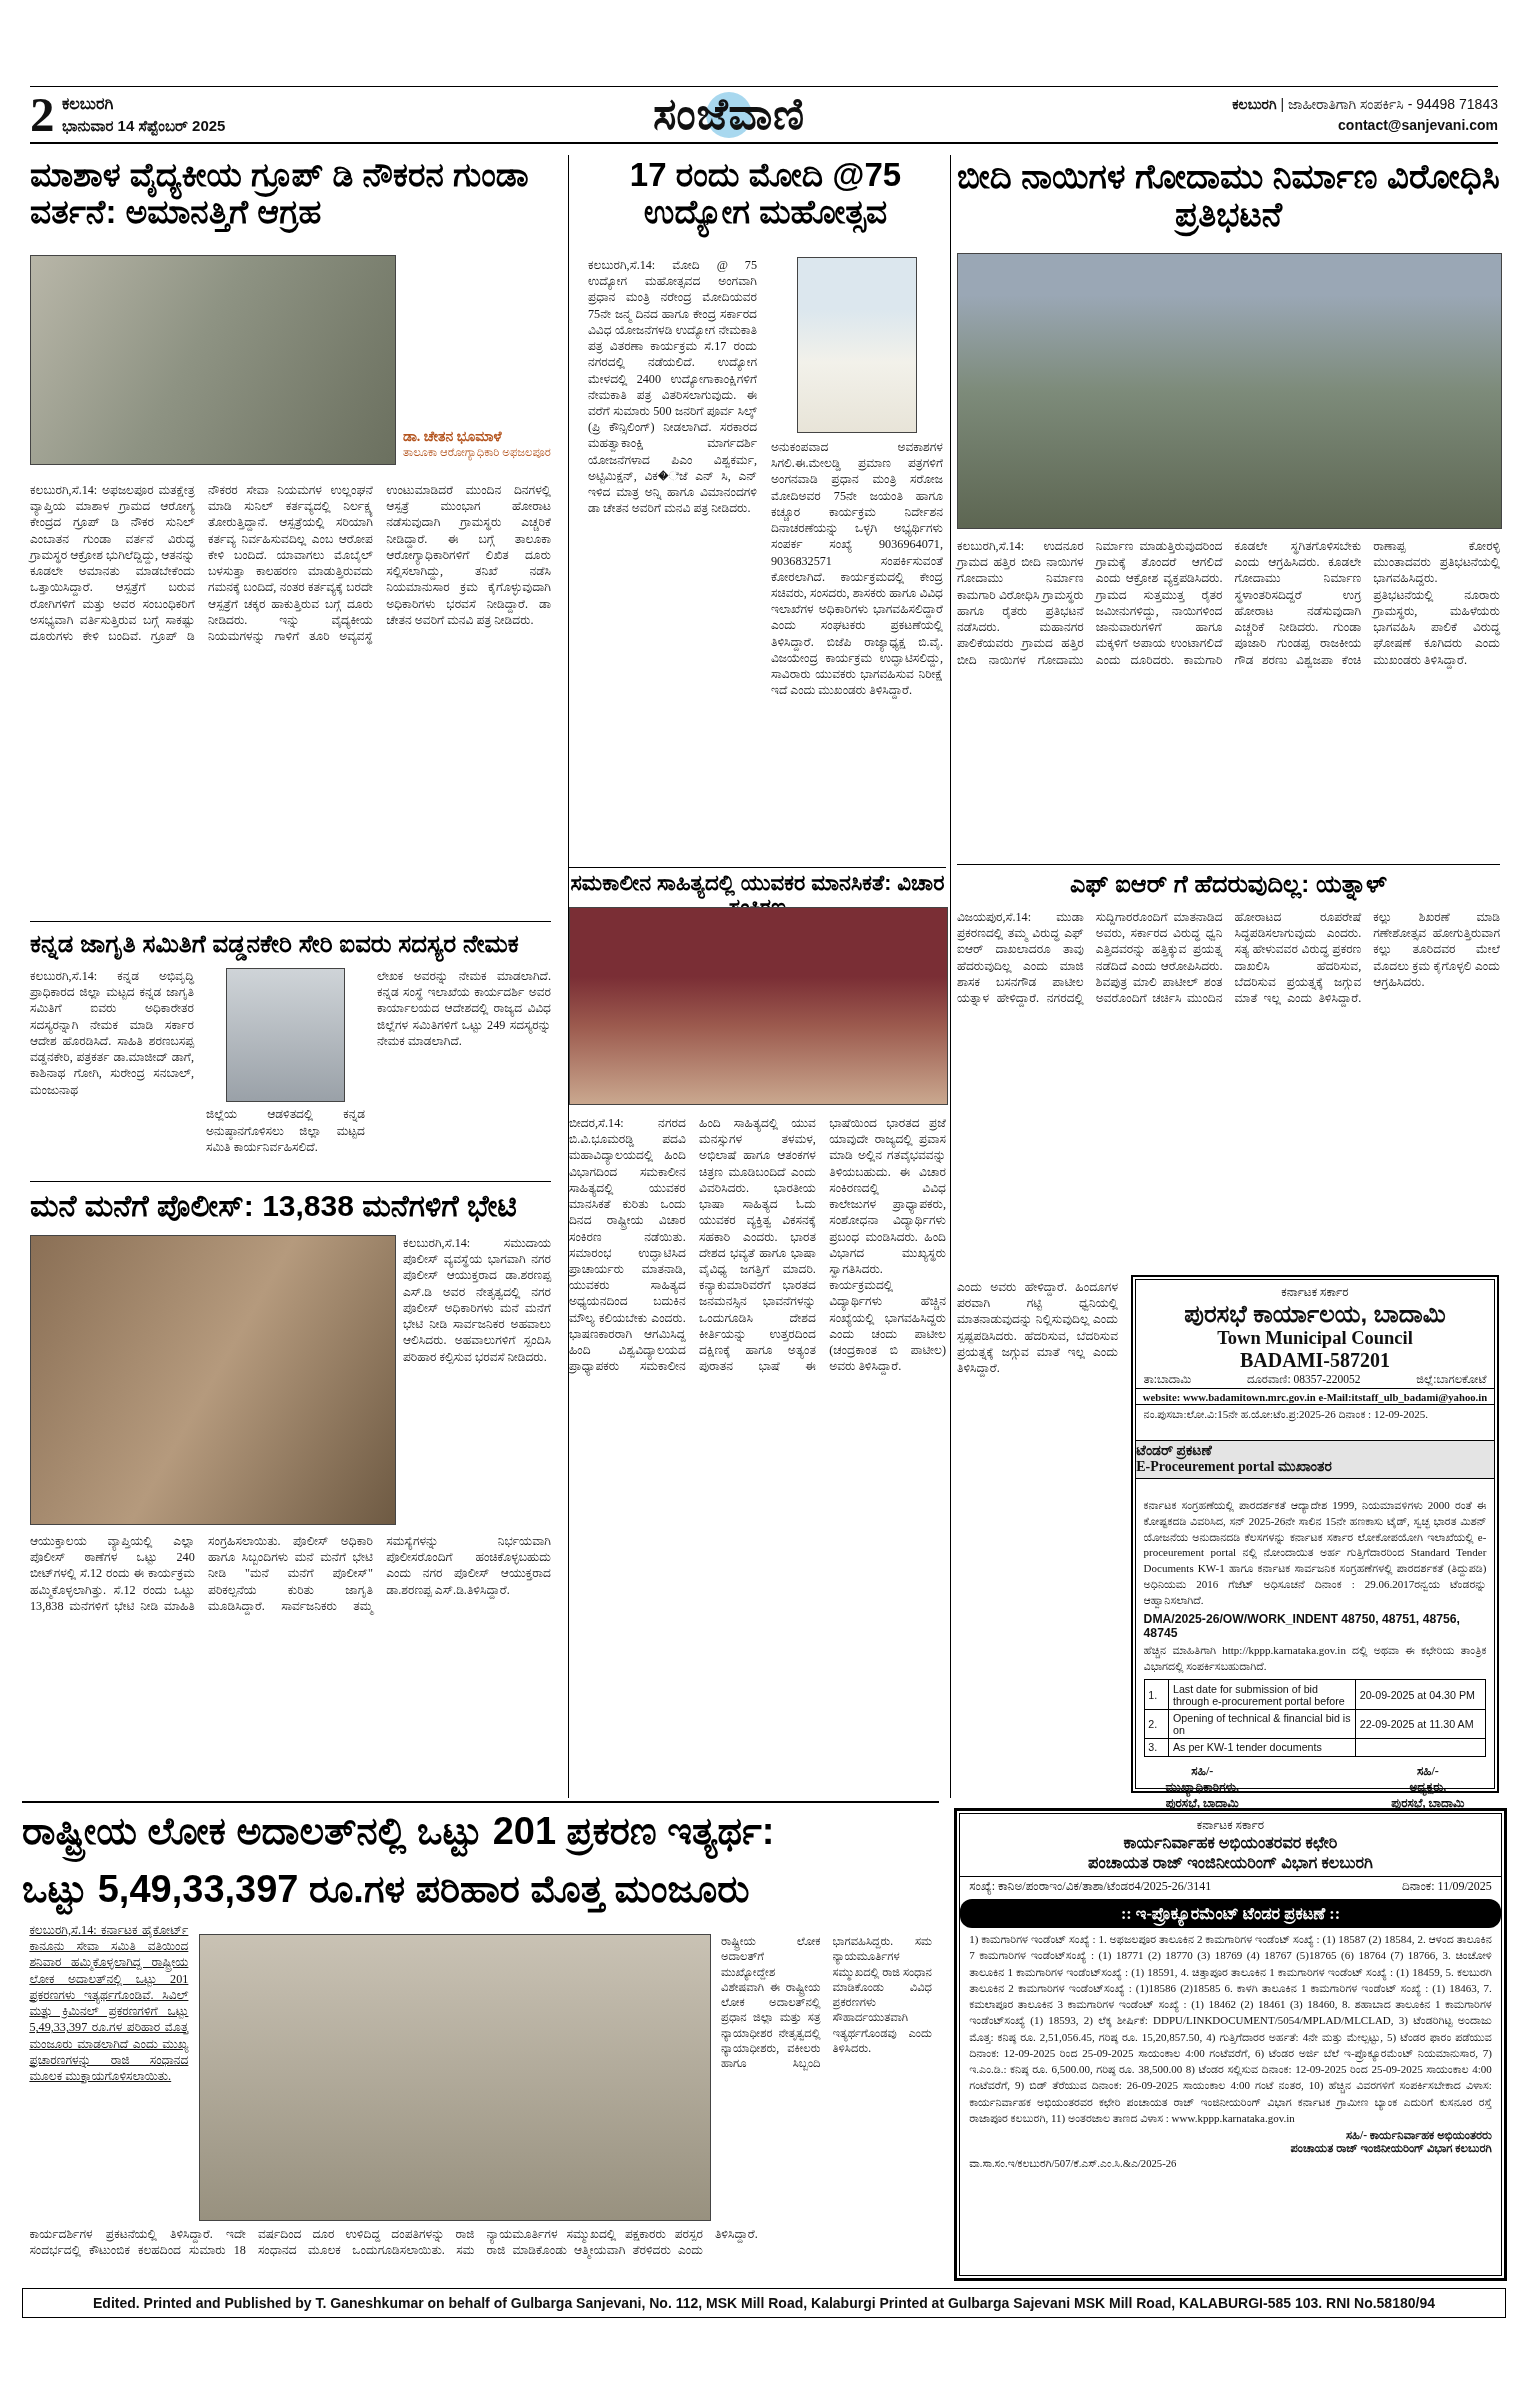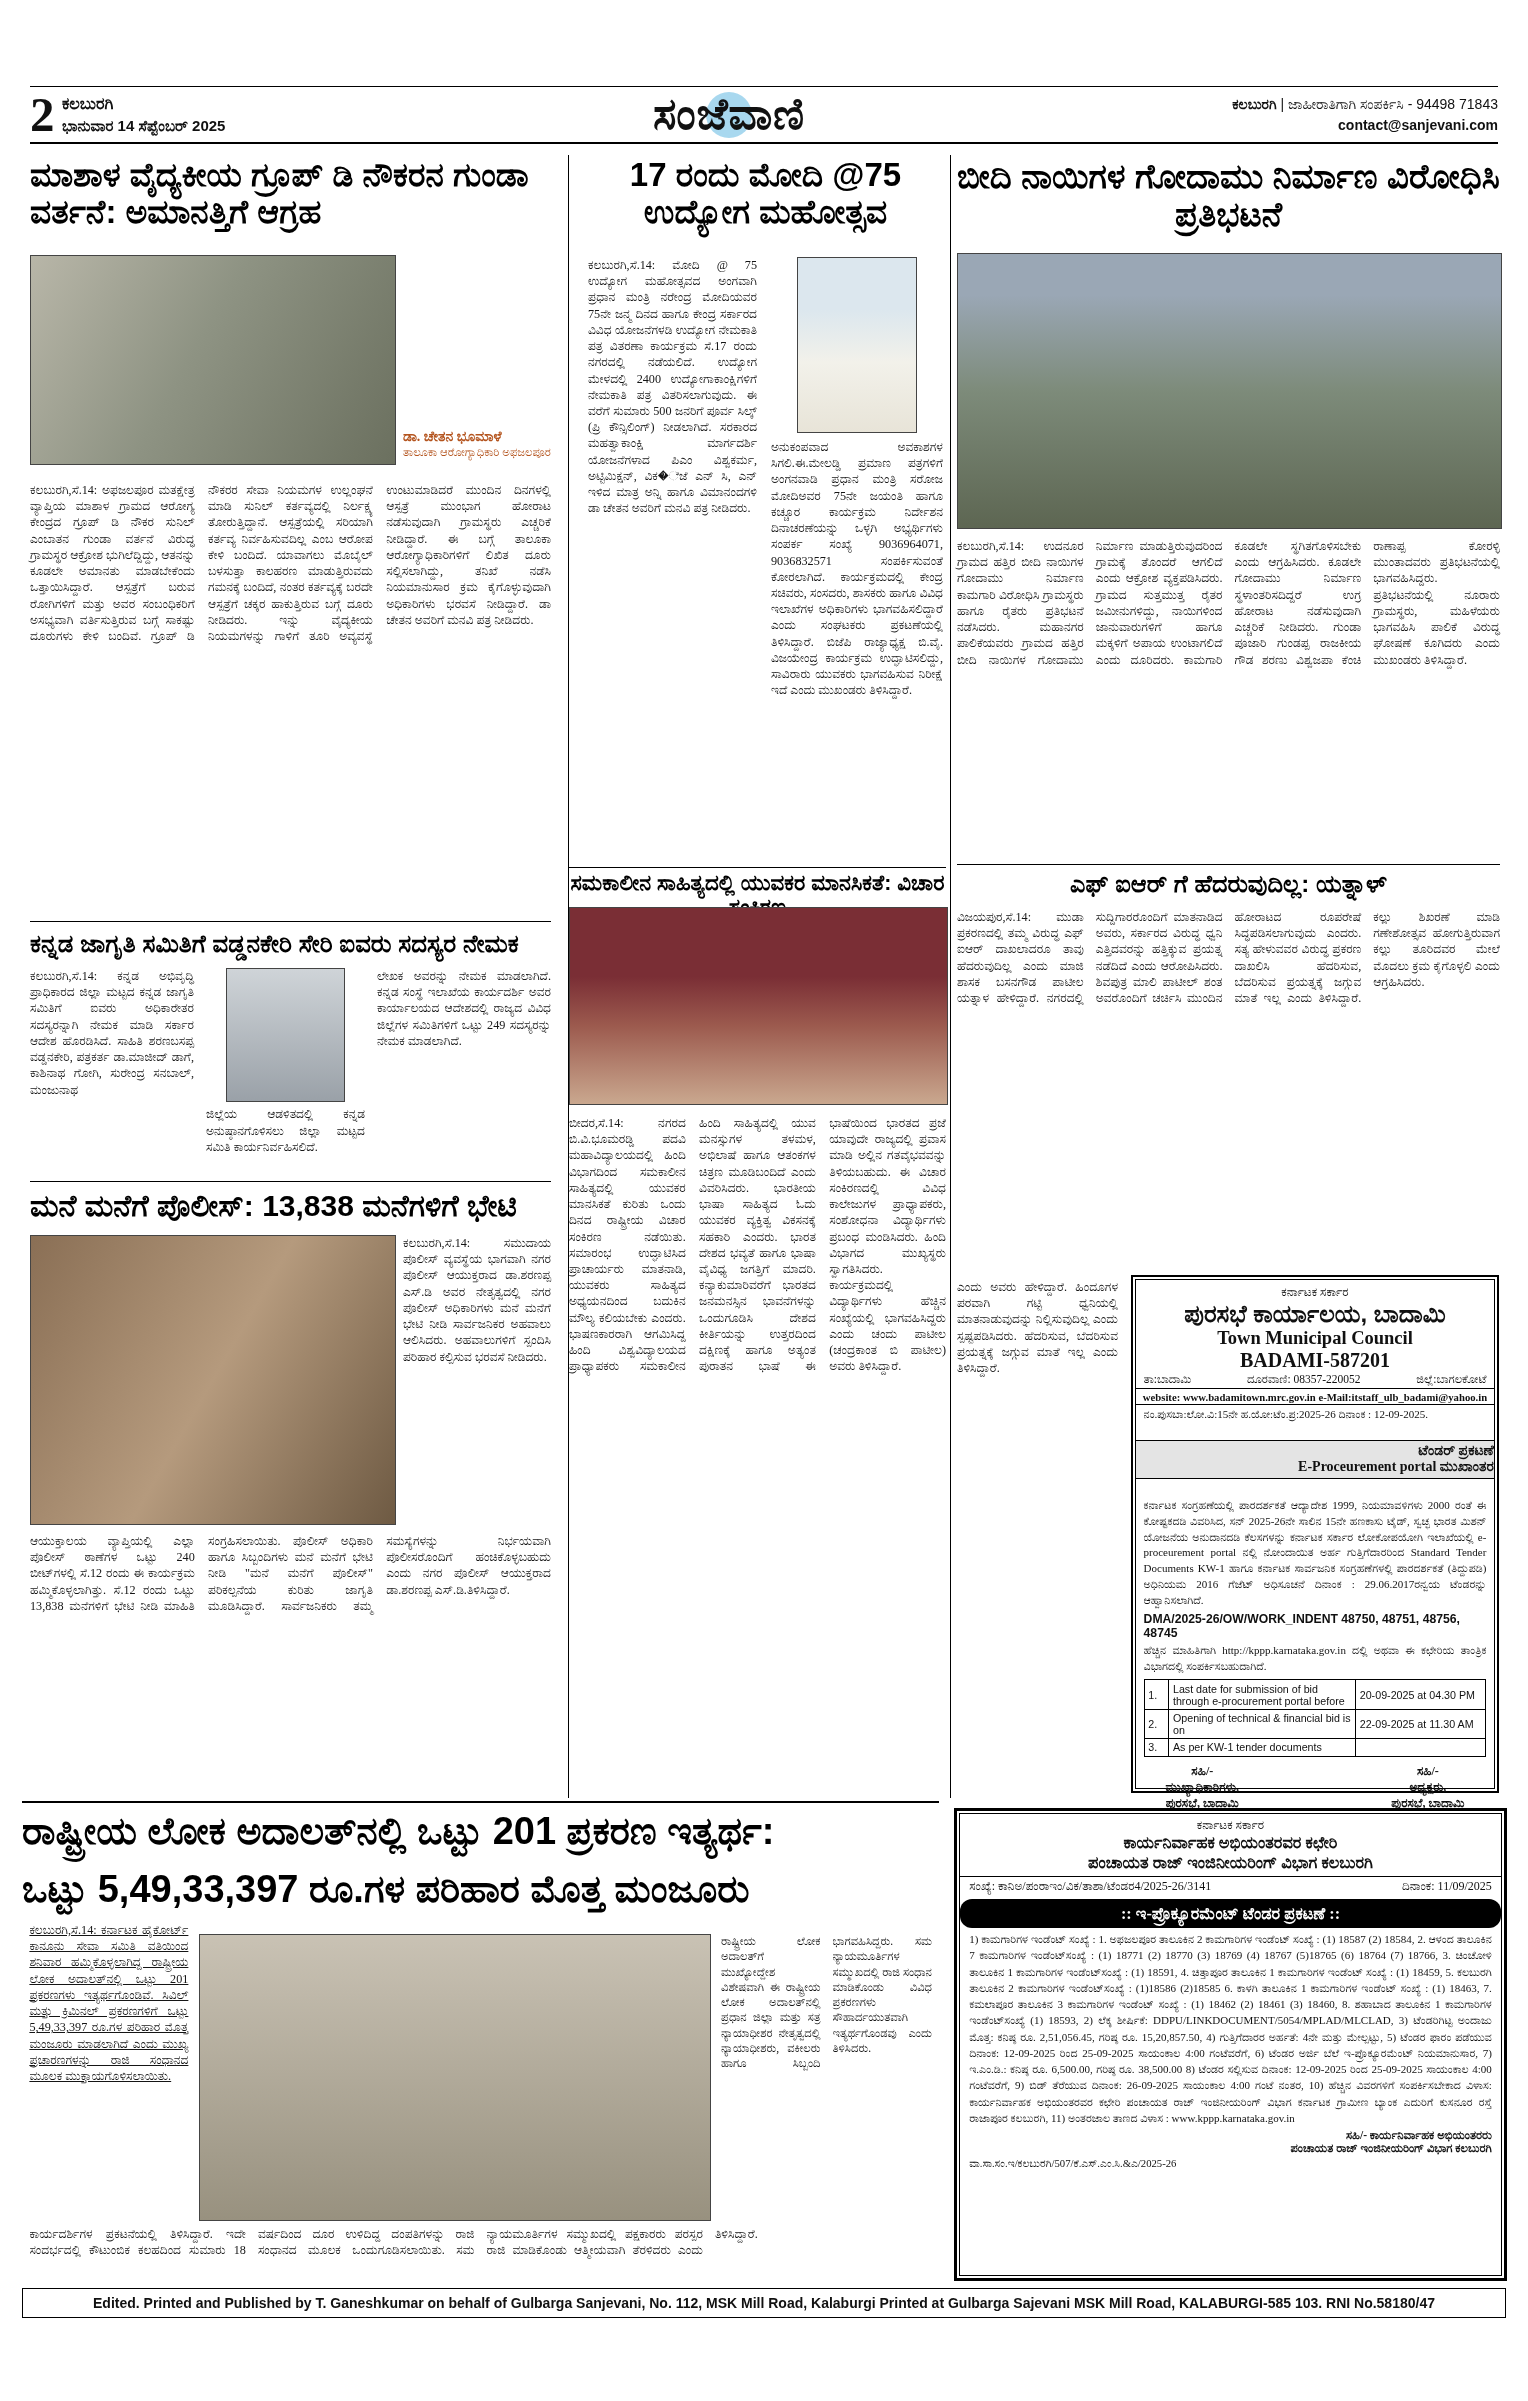--- a/index.html
+++ b/index.html
@@ -43,21 +43,21 @@
   .byline-name{font-weight:700;font-size:14px;}
   .byline-title{font-size:11.5px;line-height:1.3;}
   
   .notice-outer{border:2.2px solid #000;padding:2.2px;background:#fff;}
   .notice-inner{border:0.7px solid #000;height:100%;box-sizing:border-box;padding:4.4px 7.4px;}
   .nt-center{text-align:center;}
   .nt-small{font-size:12px;}
   .nt-title-kn{font-size:24px;font-weight:800;font-family:"Liberation Sans",sans-serif;}
   .nt-title-en{font-size:18.5px;font-weight:700;font-family:"Liberation Serif",serif;}
   .nt-row{display:flex;justify-content:space-between;font-size:11.5px;margin-top:1.5px;}
-  .nt-band{background:#e4e4e4;border-top:0.7px solid #000;border-bottom:0.7px solid #000;text-align:right;
+  .nt-band{background:#e4e4e4;border-top:0.7px solid #000;border-bottom:0.7px solid #000;text-align:left;
            font-weight:700;font-size:14px;padding:2.2px 0;margin:19px -7.4px;}
   .nt-body{font-size:11px;line-height:1.45;text-align:justify;margin-top:3px;}
   .nt-indent{font-weight:700;font-size:12.2px;font-family:"Liberation Sans",sans-serif;margin-top:3px;}
   .nt-table{width:100%;border-collapse:collapse;margin-top:4.4px;font-size:10.7px;font-family:"Liberation Sans",sans-serif;}
   .nt-table td{border:0.7px solid #000;padding:2.2px 3.7px;}
   .nt-signs{display:flex;justify-content:space-between;padding:6px 22px 1.5px 22px;font-weight:700;font-size:12px;text-align:center;line-height:1.35;}
   .black-band{background:#000;color:#fff;text-align:center;font-weight:700;font-size:16.3px;padding:4.4px 0;margin:4.4px -7.4px;}
   .pre-office{font-size:16.3px;font-weight:700;}
   
   .footer{left:22px;top:2288px;width:1482px;height:28px;border:1.5px solid #000;display:flex;align-items:center;
@@ -223,17 +223,17 @@
       </div>
       <div class="black-band" style="margin:3px -9px;border-radius:12px;">:: ಇ-ಪ್ರೊಕ್ಯೂರಮೆಂಟ್ ಟೆಂಡರ ಪ್ರಕಟಣೆ ::</div>
       <div class="nt-body" style="font-size:11px;line-height:1.48;">1) ಕಾಮಗಾರಿಗಳ ಇಂಡೆಂಟ್ ಸಂಖ್ಯೆ : 1. ಅಫಜಲಪೂರ ತಾಲೂಕಿನ 2 ಕಾಮಗಾರಿಗಳ ಇಂಡೆಂಟ್ ಸಂಖ್ಯೆ : (1) 18587 (2) 18584, 2. ಆಳಂದ ತಾಲೂಕಿನ 7 ಕಾಮಗಾರಿಗಳ ಇಂಡೆಂಟ್‌ಸಂಖ್ಯೆ : (1) 18771 (2) 18770 (3) 18769 (4) 18767 (5)18765 (6) 18764 (7) 18766, 3. ಚಿಂಚೋಳಿ ತಾಲೂಕಿನ 1 ಕಾಮಗಾರಿಗಳ ಇಂಡೆಂಟ್‌ಸಂಖ್ಯೆ : (1) 18591, 4. ಚಿತ್ತಾಪೂರ ತಾಲೂಕಿನ 1 ಕಾಮಗಾರಿಗಳ ಇಂಡೆಂಟ್ ಸಂಖ್ಯೆ : (1) 18459, 5. ಕಲಬುರಗಿ ತಾಲೂಕಿನ 2 ಕಾಮಗಾರಿಗಳ ಇಂಡೆಂಟ್‌ಸಂಖ್ಯೆ : (1)18586 (2)18585 6. ಕಾಳಗಿ ತಾಲೂಕಿನ 1 ಕಾಮಗಾರಿಗಳ ಇಂಡೆಂಟ್ ಸಂಖ್ಯೆ : (1) 18463, 7. ಕಮಲಾಪೂರ ತಾಲೂಕಿನ 3 ಕಾಮಗಾರಿಗಳ ಇಂಡೆಂಟ್ ಸಂಖ್ಯೆ : (1) 18462 (2) 18461 (3) 18460, 8. ಶಹಾಬಾದ ತಾಲೂಕಿನ 1 ಕಾಮಗಾರಿಗಳ ಇಂಡೆಂಟ್‌ಸಂಖ್ಯೆ (1) 18593, 2) ಲೆಕ್ಕ ಶೀರ್ಷಿಕೆ: DDPU/LINKDOCUMENT/5054/MPLAD/MLCLAD, 3) ಟೆಂಡರಿಗಿಟ್ಟ ಅಂದಾಜು ಮೊತ್ತ: ಕನಿಷ್ಠ ರೂ. 2,51,056.45, ಗರಿಷ್ಠ ರೂ. 15,20,857.50, 4) ಗುತ್ತಿಗೆದಾರರ ಅರ್ಹತೆ: 4ನೇ ಮತ್ತು ಮೇಲ್ಪಟ್ಟು, 5) ಟೆಂಡರ ಫಾರಂ ಪಡೆಯುವ ದಿನಾಂಕ: 12-09-2025 ರಿಂದ 25-09-2025 ಸಾಯಂಕಾಲ 4:00 ಗಂಟೆವರೆಗೆ, 6) ಟೆಂಡರ ಅರ್ಜಿ ಬೆಲೆ ಇ-ಪ್ರೊಕ್ಯೂರಮೆಂಟ್ ನಿಯಮಾನುಸಾರ, 7) ಇ.ಎಂ.ಡಿ.: ಕನಿಷ್ಠ ರೂ. 6,500.00, ಗರಿಷ್ಠ ರೂ. 38,500.00 8) ಟೆಂಡರ ಸಲ್ಲಿಸುವ ದಿನಾಂಕ: 12-09-2025 ರಿಂದ 25-09-2025 ಸಾಯಂಕಾಲ 4:00 ಗಂಟೆವರೆಗೆ, 9) ಬಿಡ್ ತೆರೆಯುವ ದಿನಾಂಕ: 26-09-2025 ಸಾಯಂಕಾಲ 4:00 ಗಂಟೆ ನಂತರ, 10) ಹೆಚ್ಚಿನ ವಿವರಗಳಿಗೆ ಸಂಪರ್ಕಿಸಬೇಕಾದ ವಿಳಾಸ: ಕಾರ್ಯನಿರ್ವಾಹಕ ಅಭಿಯಂತರವರ ಕಛೇರಿ ಪಂಚಾಯತ ರಾಜ್ ಇಂಜಿನೀಯರಿಂಗ್ ವಿಭಾಗ ಕರ್ನಾಟಕ ಗ್ರಾಮೀಣ ಬ್ಯಾಂಕ ಎದುರಿಗೆ ಕುಸನೂರ ರಸ್ತೆ ರಾಜಾಪೂರ ಕಲಬುರಗಿ, 11) ಅಂತರಜಾಲ ತಾಣದ ವಿಳಾಸ : www.kppp.karnataka.gov.in</div>
       <div style="text-align:right;font-weight:700;font-size:11.5px;margin-top:3px;">ಸಹಿ/- ಕಾರ್ಯನಿರ್ವಾಹಕ ಅಭಿಯಂತರರು</div>
       <div style="text-align:right;font-weight:700;font-size:11.5px;">ಪಂಚಾಯತ ರಾಜ್ ಇಂಜಿನೀಯರಿಂಗ್ ವಿಭಾಗ ಕಲಬುರಗಿ</div>
       <div style="font-size:10.7px;margin-top:1.5px;">ವಾ.ಸಾ.ಸಂ.ಇ/ಕಲಬುರಗಿ/507/ಕೆ.ಎಸ್.ಎಂ.ಸಿ.&amp;ಎ/2025-26</div>
     </div>
   </div>
 
   <div class="abs footer">
-    <span>Edited. Printed and Published by T. Ganeshkumar on behalf of Gulbarga Sanjevani, No. 112, MSK Mill Road, Kalaburgi Printed at Gulbarga Sajevani MSK Mill Road, KALABURGI-585 103. RNI No.58180/47</span>
+    <span>Edited. Printed and Published by T. Ganeshkumar on behalf of Gulbarga Sanjevani, No. 112, MSK Mill Road, Kalaburgi Printed at Gulbarga Sajevani MSK Mill Road, KALABURGI-585 103. RNI No.58180/94</span>
   </div>
 
 </div>
 
 
 </body></html>

